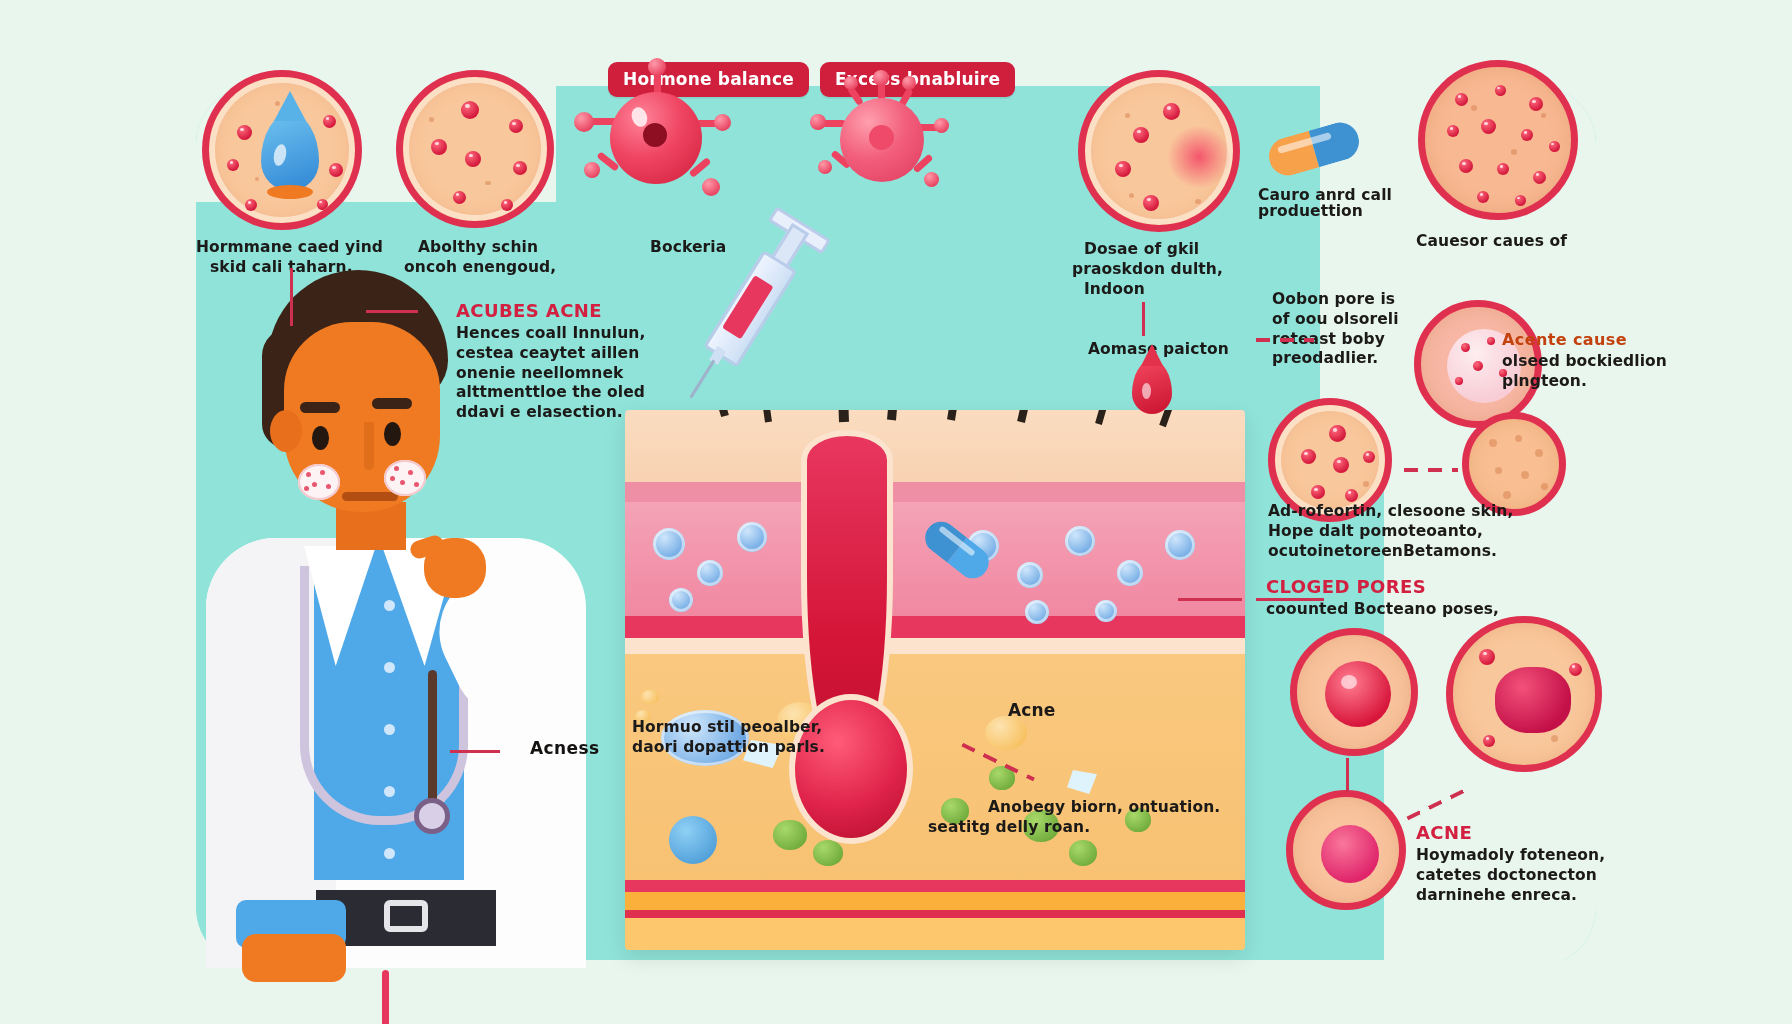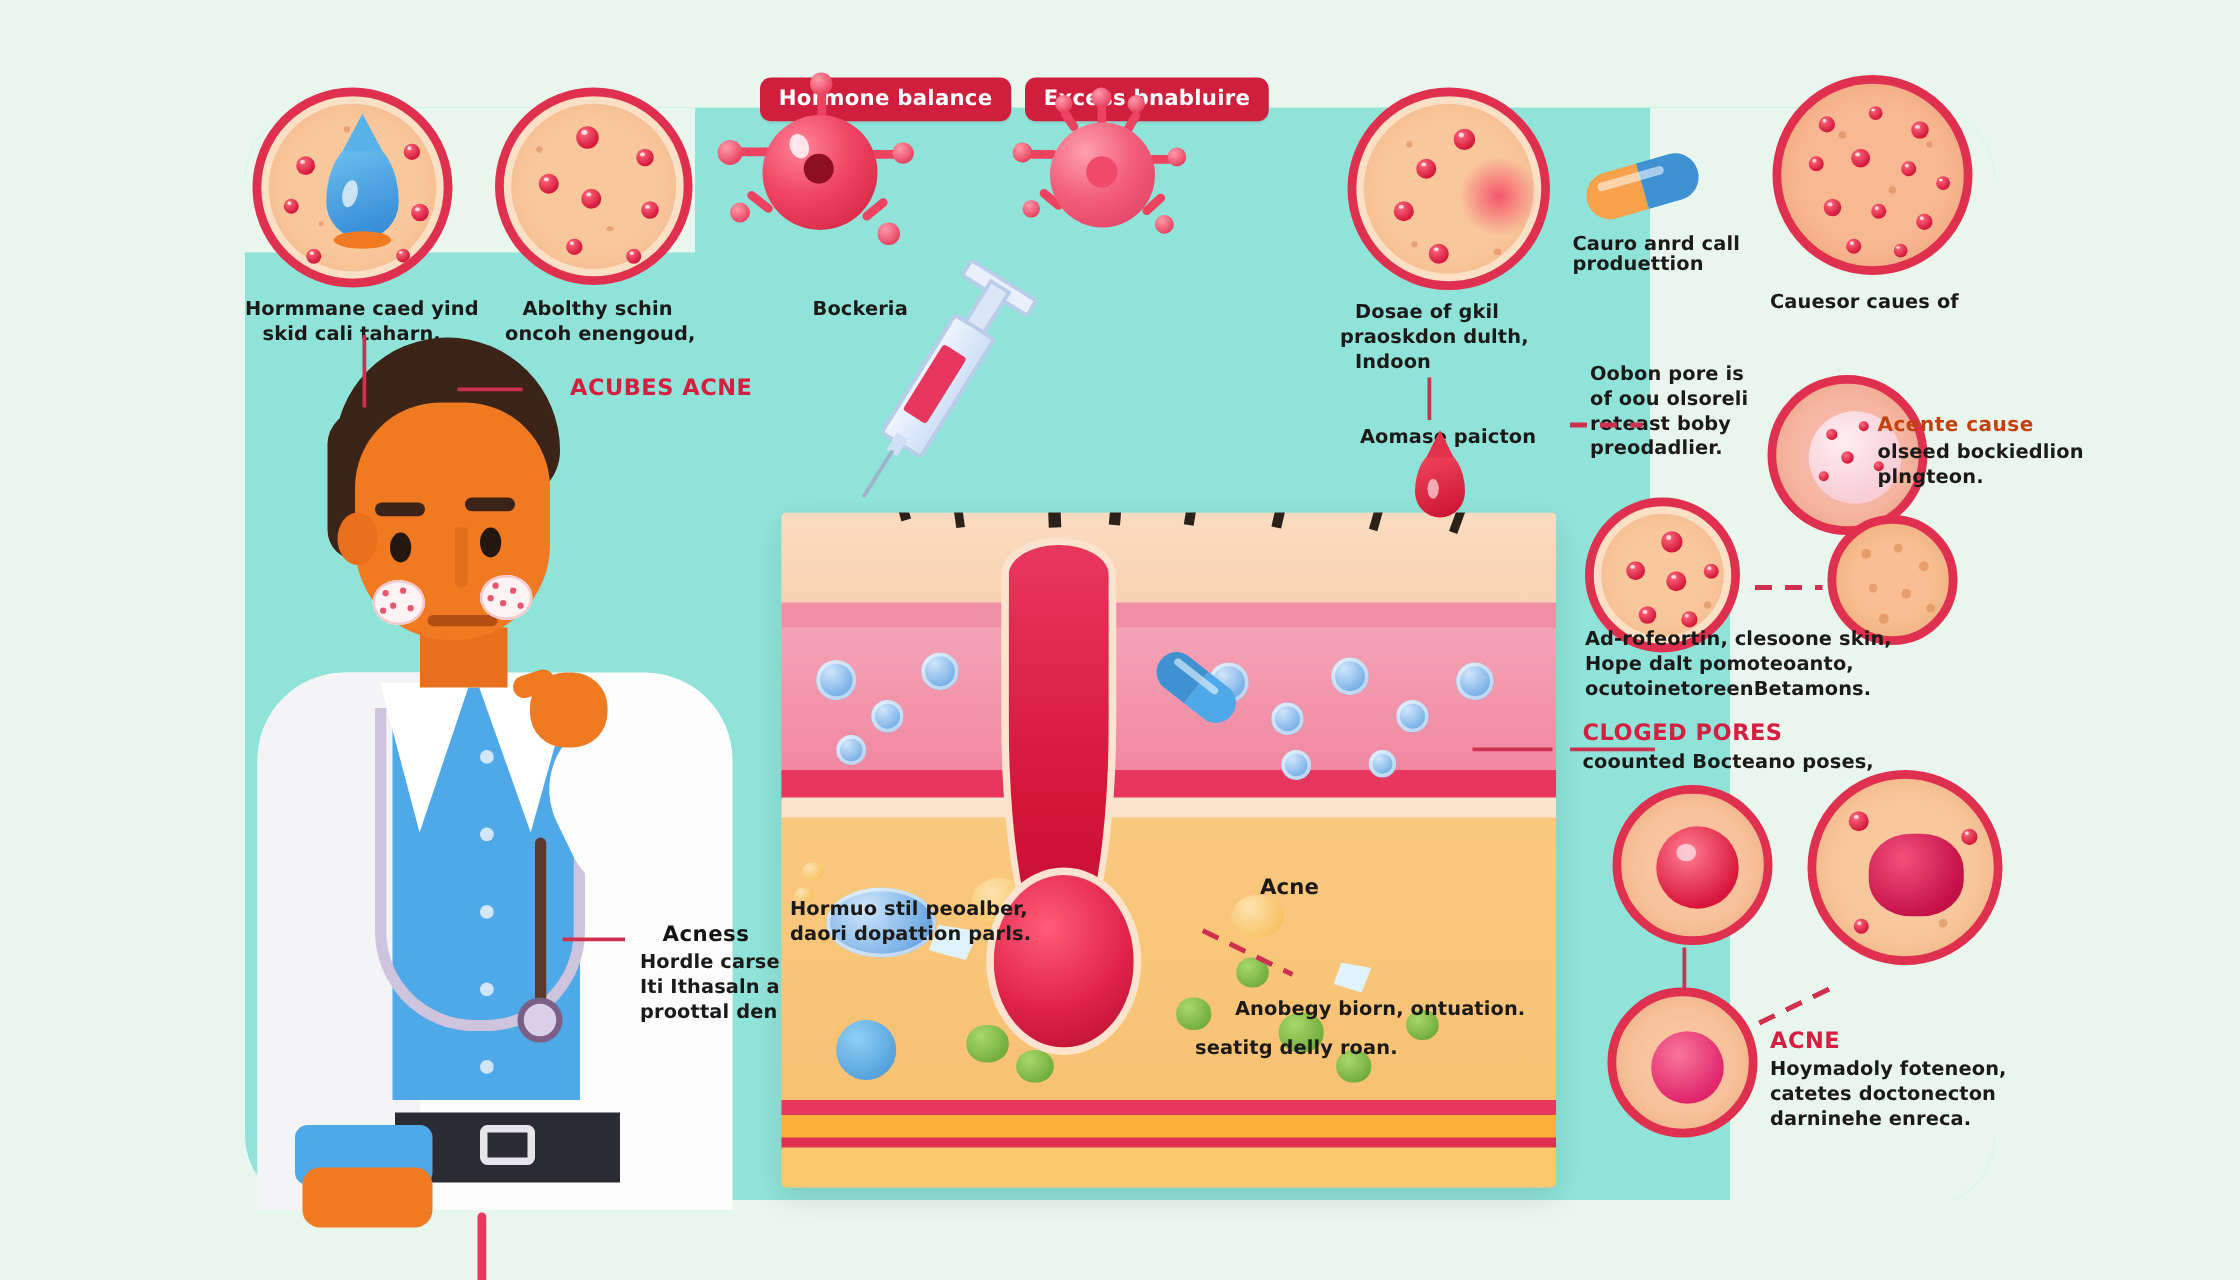--- a/index.html
+++ b/index.html
@@ -367,26 +367,28 @@
     </div>
     <div class="d-arm"></div>
     <div class="d-hand"></div>
     <div class="d-finger"></div>
   </div>
 
   <div class="line v" style="left:290px;top:268px;height:58px;"></div>
 
   <div class="line h" style="left:366px;top:310px;width:52px;"></div>
   <div class="head" style="left:456px;top:300px;">ACUBES ACNE</div>
+  <div class="lbl" style="left:456px;top:324px;width:220px;">Hences coall Innulun,
+cestea ceaytet aillen
+onenie neellomnek
+alttmenttloe the oled
+ddavi e elasection.</div>
 
   <div class="line h" style="left:450px;top:750px;width:50px;"></div>
   <div class="head" style="left:530px;top:738px;color:#151312;font-size:17px;text-transform:none;">Acness</div>
-  <div class="lbl" style="left:512px;top:760px;width:190px;">Hordle carse
-Iti Ithasaln a
-proottal den</div>
 
   <div id="skin">
     <div class="layer l-epi"></div>
     <div class="layer l-epi2"></div>
     <div class="layer l-derm"></div>
     <div class="layer l-derm2"></div>
     <div class="layer l-band"></div>
     <div class="layer l-hypo"></div>
     <div class="layer l-red1"></div>
     <div class="layer l-yel"></div>
@@ -451,21 +453,21 @@
     <div class="syr-needle"></div>
   </div>
 
   <div class="blood" style="left:1132px;top:360px;"></div>
 
   <div class="lbl" style="left:632px;top:718px;width:260px;">Hormuo stil peoalber,</div>
   <div class="lbl" style="left:632px;top:738px;width:260px;">daori dopattion parls.</div>
 
   <div class="lbl" style="left:1008px;top:700px;width:120px;font-size:17px;">Acne</div>
   <div class="lbl" style="left:988px;top:798px;width:260px;">Anobegy biorn, ontuation.</div>
-  <div class="lbl" style="left:956px;top:818px;width:260px;margin-top:11px;">seatitg delly roan.</div>
+  <div class="lbl" style="left:928px;top:818px;width:260px;">seatitg delly roan.</div>
   <div class="dash" style="left:958px;top:760px;width:80px;transform:rotate(26deg);"></div>
 
   <div class="lbl" style="left:1272px;top:290px;width:230px;">Oobon pore is
 of oou olsoreli
 roteast boby
 preodadlier.</div>
   <div class="dash" style="left:1256px;top:338px;width:58px;"></div>
 
   <div class="bub" style="left:1414px;top:300px;width:128px;height:128px;background:#f7b7a4;">
     <div style="position:absolute;left:26px;top:22px;width:74px;height:74px;border-radius:50%;background:radial-gradient(circle at 38% 32%,#fdeef0,#f8cdd6 70%);"></div>

